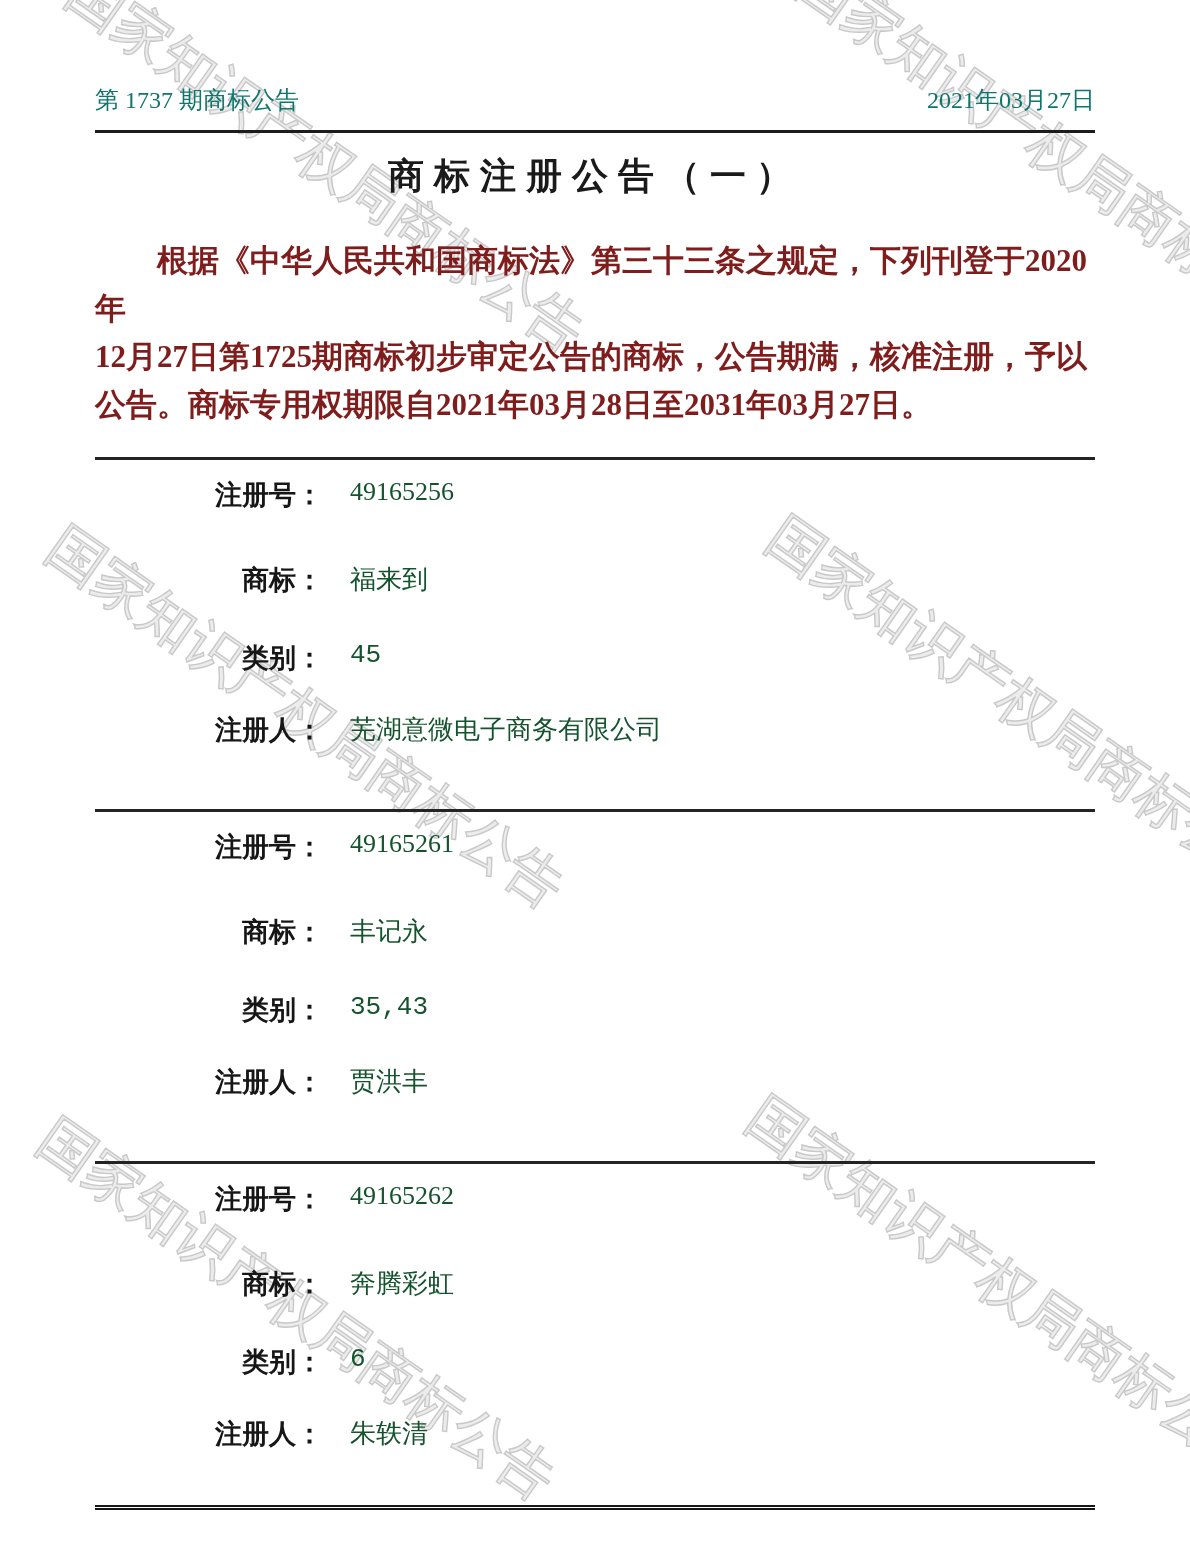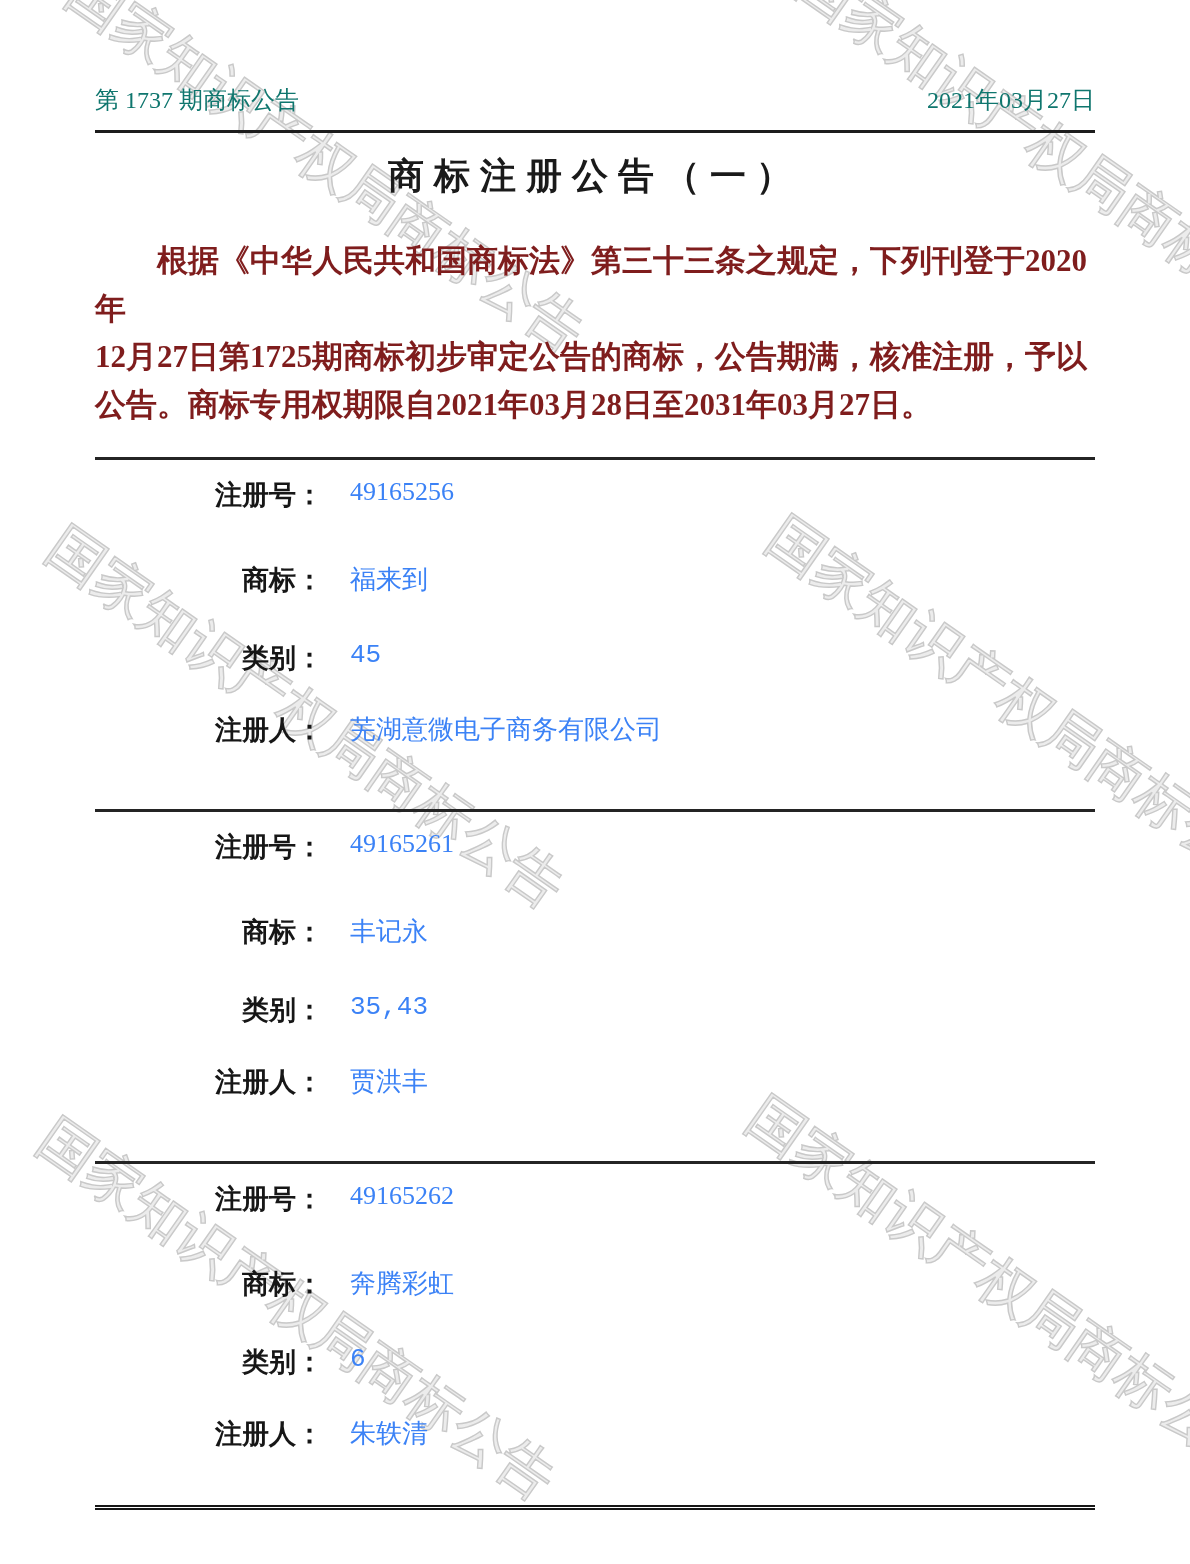--- a/index.html
+++ b/index.html
@@ -41,21 +41,21 @@
   .rec1,.rec2{height:349px;}
   .rec3{height:341px;}
   .frow{display:flex;align-items:flex-start;height:30px;}
   .frow.f1{margin-top:17px;}
   .frow.f2{margin-top:55px;}
   .frow.f3{margin-top:48px;font-family:Liberation Mono, monospace;}
   .frow.f4{margin-top:42px;}
   .flabel{
     width:228px;text-align:right;font-size:27px;font-weight:bold;color:#161616;
   }
-  .fvalue{margin-left:27px;font-size:26px;color:#3b82f6;}
+  .fvalue{margin-left:27px;font-size:26px;color:#14532d;}
   .bottom-rule{
     height:1px;border-top:2px solid #161616;border-bottom:2px solid #161616;
   }
 </style>
 </head>
 <body>
 
 <div class="page">
 
   <div class="wm wm1">国家知识产权局商标公告</div>

